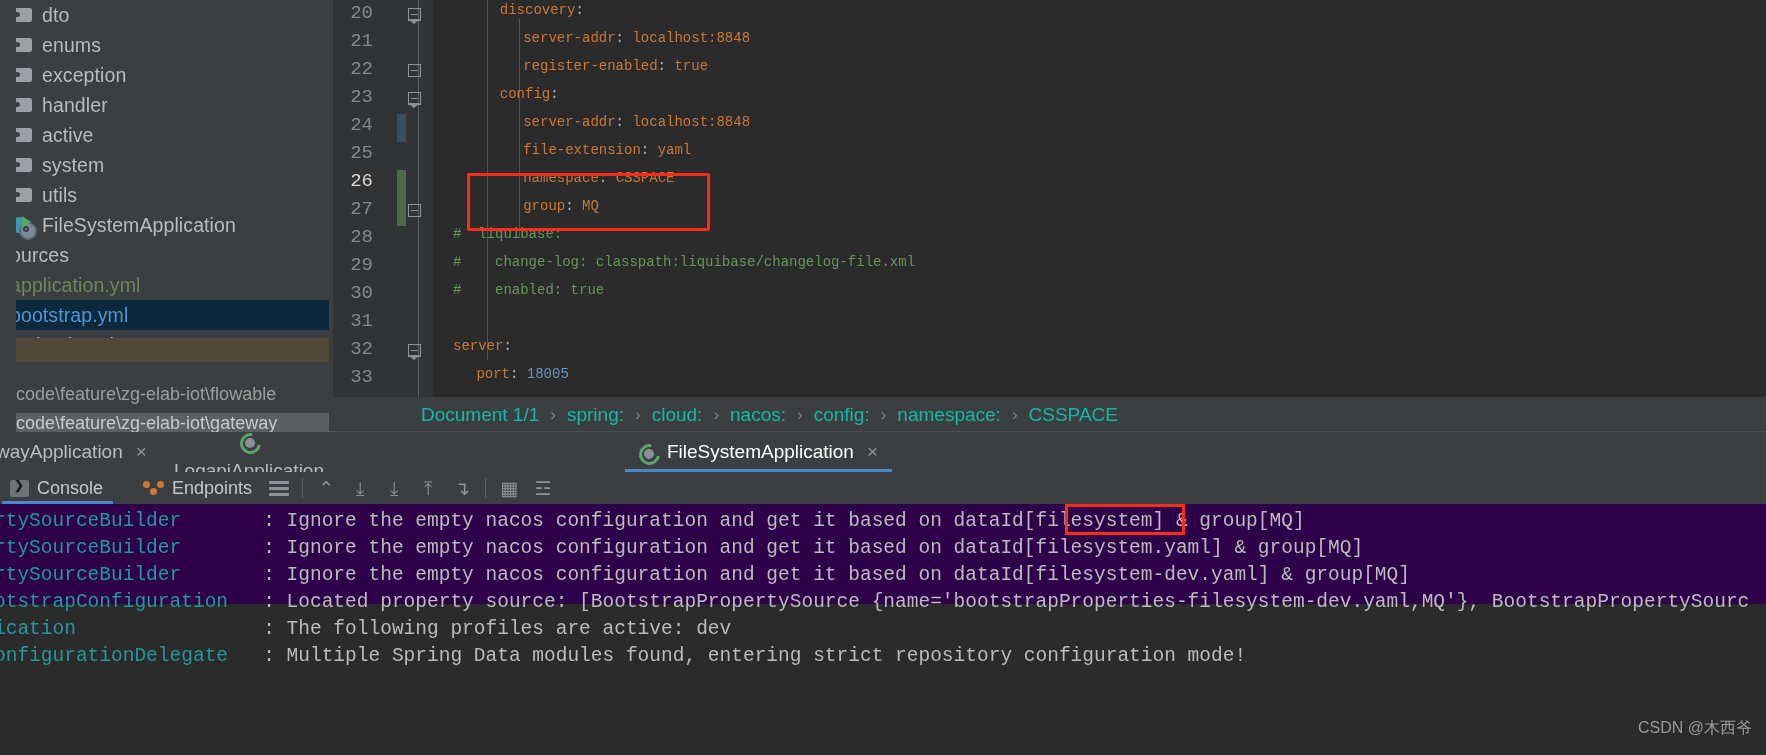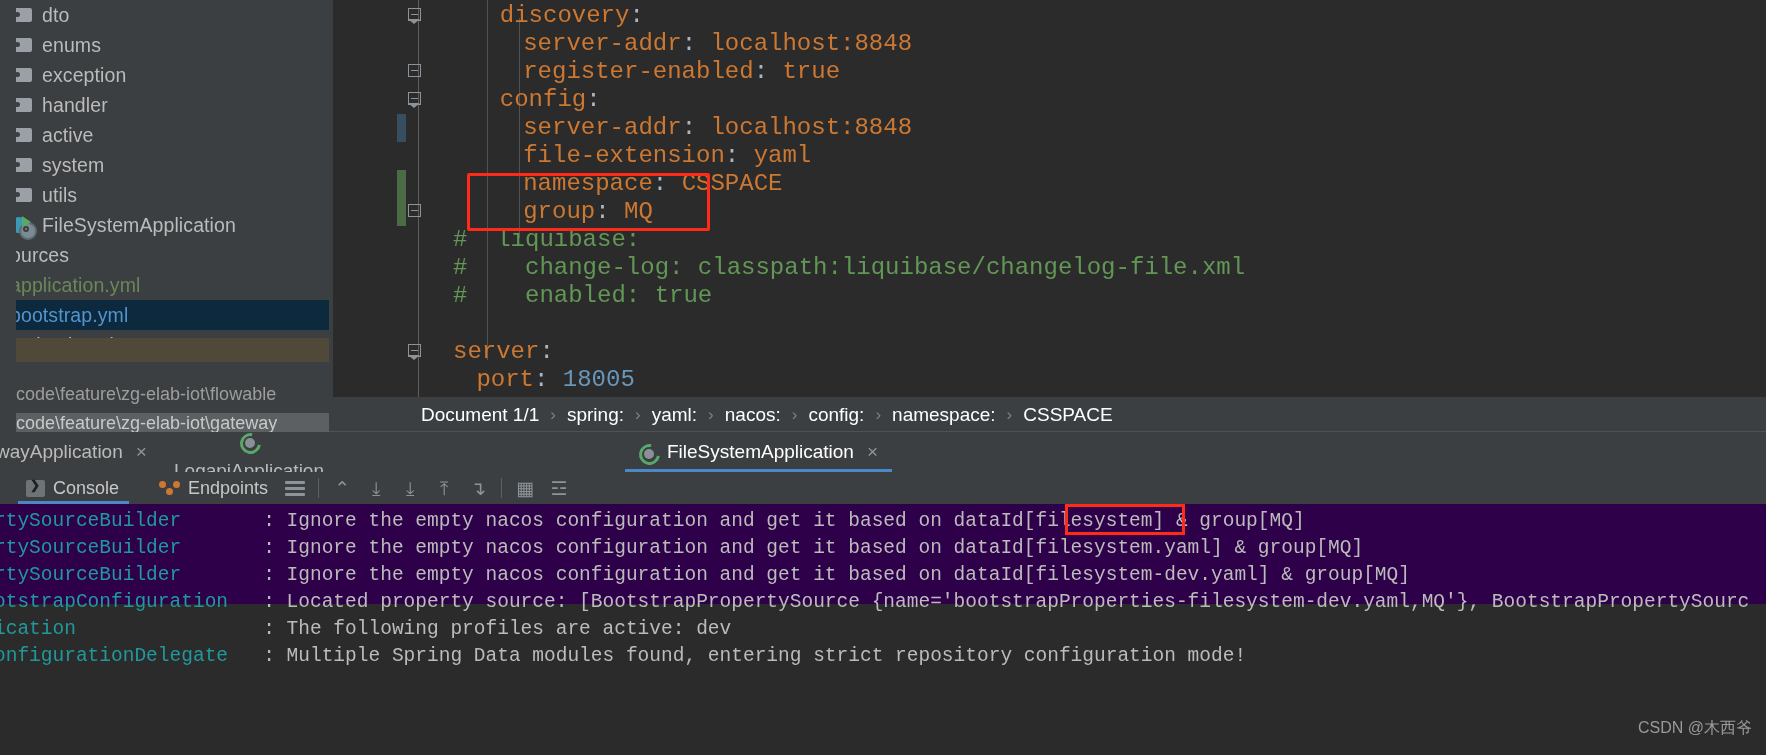--- a/index.html
+++ b/index.html
@@ -103,42 +103,42 @@
     position:absolute; left:3px; top:13px; width:0;height:0;
     border-left:6px solid transparent;border-right:6px solid transparent;
     border-top:5px solid #8d9499;
   }
   #fold-rail { position:absolute; left:89px; top:0; width:1px; height:397px; background:#5b5f61; }
   #indent-rail { position:absolute; left:158px; top:0; width:1px; height:360px; background:#4e5254; }
   #indent-rail2 { position:absolute; left:190px; top:18px; width:1px; height:220px; background:#4e5254; }
 
   .code {
     position:absolute; left:104px; top:0; right:0; height:397px;
-    font-family:"Liberation Mono", monospace; font-size:24px;
+    font-family:"Liberation Mono", monospace; font-size:14px;
     white-space:pre; color:#a9b7c6;
   }
   .codeline { position:absolute; left:0; white-space:pre; }
   .key { color:#cc7832; }
   .val { color:#a9b7c6; }
   .num { color:#6897bb; }
   .cm { color:#629755; }
 
   
   #yaml-box {
     position:absolute; left:467px; top:173px; width:243px; height:58px;
     border:3px solid #ff2a18; border-radius:2px; pointer-events:none;
   }
 
   
   #breadcrumb {
     position:absolute; left:329px; top:397px; width:1437px; height:35px;
     background:#3c3f41; display:flex; align-items:center; padding-left:90px;
     font-size:19px; color:#bcbcbc; gap:0px;
   }
-  .crumb { color:#ffffff; padding:0 2px; white-space:nowrap; }
+  .crumb { color:#14b8a6; padding:0 2px; white-space:nowrap; }
   .crumb-sep { color:#7e8385; padding:0 9px; font-size:17px; }
   #bc-underline { position:absolute; left:329px; top:431px; width:1437px; height:1px; background:#4e5254;}
 
   
   #tabs {
     position:absolute; left:0; top:432px; width:1766px; height:40px;
     background:#3c3f41; display:flex; align-items:center;
   }
   .tab {
     height:40px; display:flex; align-items:center; gap:9px;
@@ -156,21 +156,21 @@
     transform:rotate(-35deg);
   }
   .tabicon::after{
     content:""; position:absolute; left:5px; top:6px; width:10px;height:10px;
     border-radius:50%; background:#8a9196;
   }
   .tab-close { color:#8d9499; font-size:19px; margin-left:4px; }
 
   
   #ctool {
-    position:absolute; left:16px; top:472px; width:1510px; height:32px;
+    position:absolute; left:0; top:472px; width:1510px; height:32px;
     background:#3c3f41; display:flex; align-items:center;
   }
   .ctab {
     height:32px; display:flex; align-items:center; gap:8px; padding:0 10px 0 8px;
     font-size:18px; color:#c7c7c7; position:relative;
   }
   .ctab.active::after{
     content:""; position:absolute; left:0; bottom:0; width:100%; height:3px; background:#4a88c7;
   }
   .icon-console {
@@ -269,20 +269,36 @@
           <span class="lbl">logback.xml</span>
         </div>
       </div>
     <div id="side-scroll"></div>
     <div id="path-strip"></div>
     <div class="pathline" id="pathline1">code\feature\zg-elab-iot\flowable</div>
     <div class="pathline" id="pathline2">code\feature\zg-elab-iot\gateway</div>
   </div>
 
   <div id="editor">
+    <div class="gutter">
+        <div class="ln" style="top: 2px;">20</div>
+        <div class="ln" style="top: 30px;">21</div>
+        <div class="ln" style="top: 58px;">22</div>
+        <div class="ln" style="top: 86px;">23</div>
+        <div class="ln" style="top: 114px;">24</div>
+        <div class="ln" style="top: 142px;">25</div>
+        <div class="ln cur" style="top: 170px;">26</div>
+        <div class="ln" style="top: 198px;">27</div>
+        <div class="ln" style="top: 226px;">28</div>
+        <div class="ln" style="top: 254px;">29</div>
+        <div class="ln" style="top: 282px;">30</div>
+        <div class="ln" style="top: 310px;">31</div>
+        <div class="ln" style="top: 338px;">32</div>
+        <div class="ln" style="top: 366px;">33</div>
+      </div>
     <div id="fold-rail"></div>
     <div id="indent-rail"></div>
     <div id="indent-rail2"></div>
     <div class="code" id="code-lines"><div class="codeline" style="top: 2px; left: 66.8px;"><span class="key">discovery</span><span class="val">:</span></div><div class="codeline" style="top: 30px; left: 90.2px;"><span class="key">server-addr</span><span class="val">: </span><span class="key">localhost:8848</span></div><div class="codeline" style="top: 58px; left: 90.2px;"><span class="key">register-enabled</span><span class="val">: </span><span class="key">true</span></div><div class="codeline" style="top: 86px; left: 66.8px;"><span class="key">config</span><span class="val">:</span></div><div class="codeline" style="top: 114px; left: 90.2px;"><span class="key">server-addr</span><span class="val">: </span><span class="key">localhost:8848</span></div><div class="codeline" style="top: 142px; left: 90.2px;"><span class="key">file-extension</span><span class="val">: </span><span class="key">yaml</span></div><div class="codeline" style="top: 170px; left: 90.2px;"><span class="key">namespace</span><span class="val">: </span><span class="key">CSSPACE</span></div><div class="codeline" style="top: 198px; left: 90.2px;"><span class="key">group</span><span class="val">: </span><span class="key">MQ</span></div><div class="codeline" style="top: 226px; left: 20px;"><span class="cm">#  liquibase:</span></div><div class="codeline" style="top: 254px; left: 20px;"><span class="cm">#    change-log: classpath:liquibase/changelog-file.xml</span></div><div class="codeline" style="top: 282px; left: 20px;"><span class="cm">#    enabled: true</span></div><div class="codeline" style="top: 310px; left: 20px;"></div><div class="codeline" style="top: 338px; left: 20px;"><span class="key">server</span><span class="val">:</span></div><div class="codeline" style="top: 366px; left: 43.4px;"><span class="key">port</span><span class="val">: </span><span class="num">18005</span></div></div>
     <div id="gutter-extras">
         <div class="marker mod" style="top: 114px; height: 28px;"></div>
         <div class="marker add" style="top: 170px; height: 56px;"></div>
         <div class="fold" style="top: 6px;">
           <span></span>
           <i class="tri"></i>
@@ -305,21 +321,21 @@
   <div style="position: absolute; left: 104px; right: 0px; height: 28px; background: rgb(50, 50, 50); z-index: -1; top: 170px;"></div>
     </div>
   <div id="edge-left"></div>
   <div id="yaml-box"></div>
 
   <div id="breadcrumb">
       <span class="crumb">Document 1/1</span>
       <span class="crumb-sep">›</span>
       <span class="crumb">spring:</span>
       <span class="crumb-sep">›</span>
-      <span class="crumb">yaml:</span>
+      <span class="crumb">cloud:</span>
       <span class="crumb-sep">›</span>
       <span class="crumb">nacos:</span>
       <span class="crumb-sep">›</span>
       <span class="crumb">config:</span>
       <span class="crumb-sep">›</span>
       <span class="crumb">namespace:</span>
       <span class="crumb-sep">›</span>
       <span class="crumb">CSSPACE</span>
     </div>
   <div id="bc-underline"></div>

